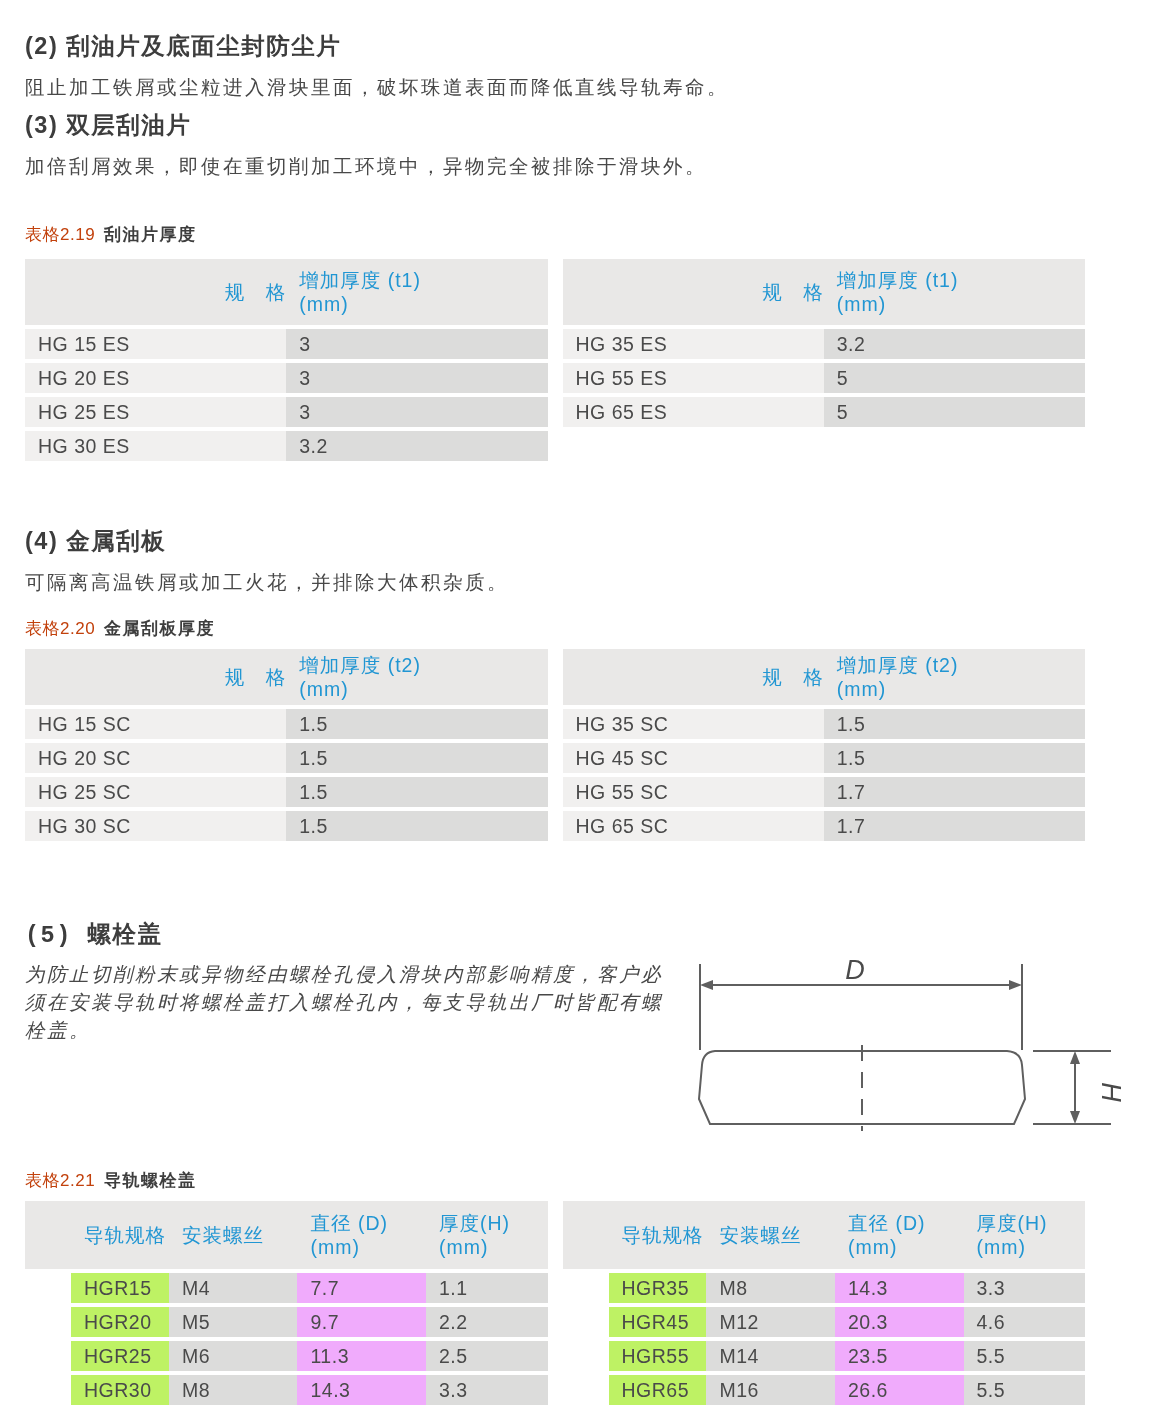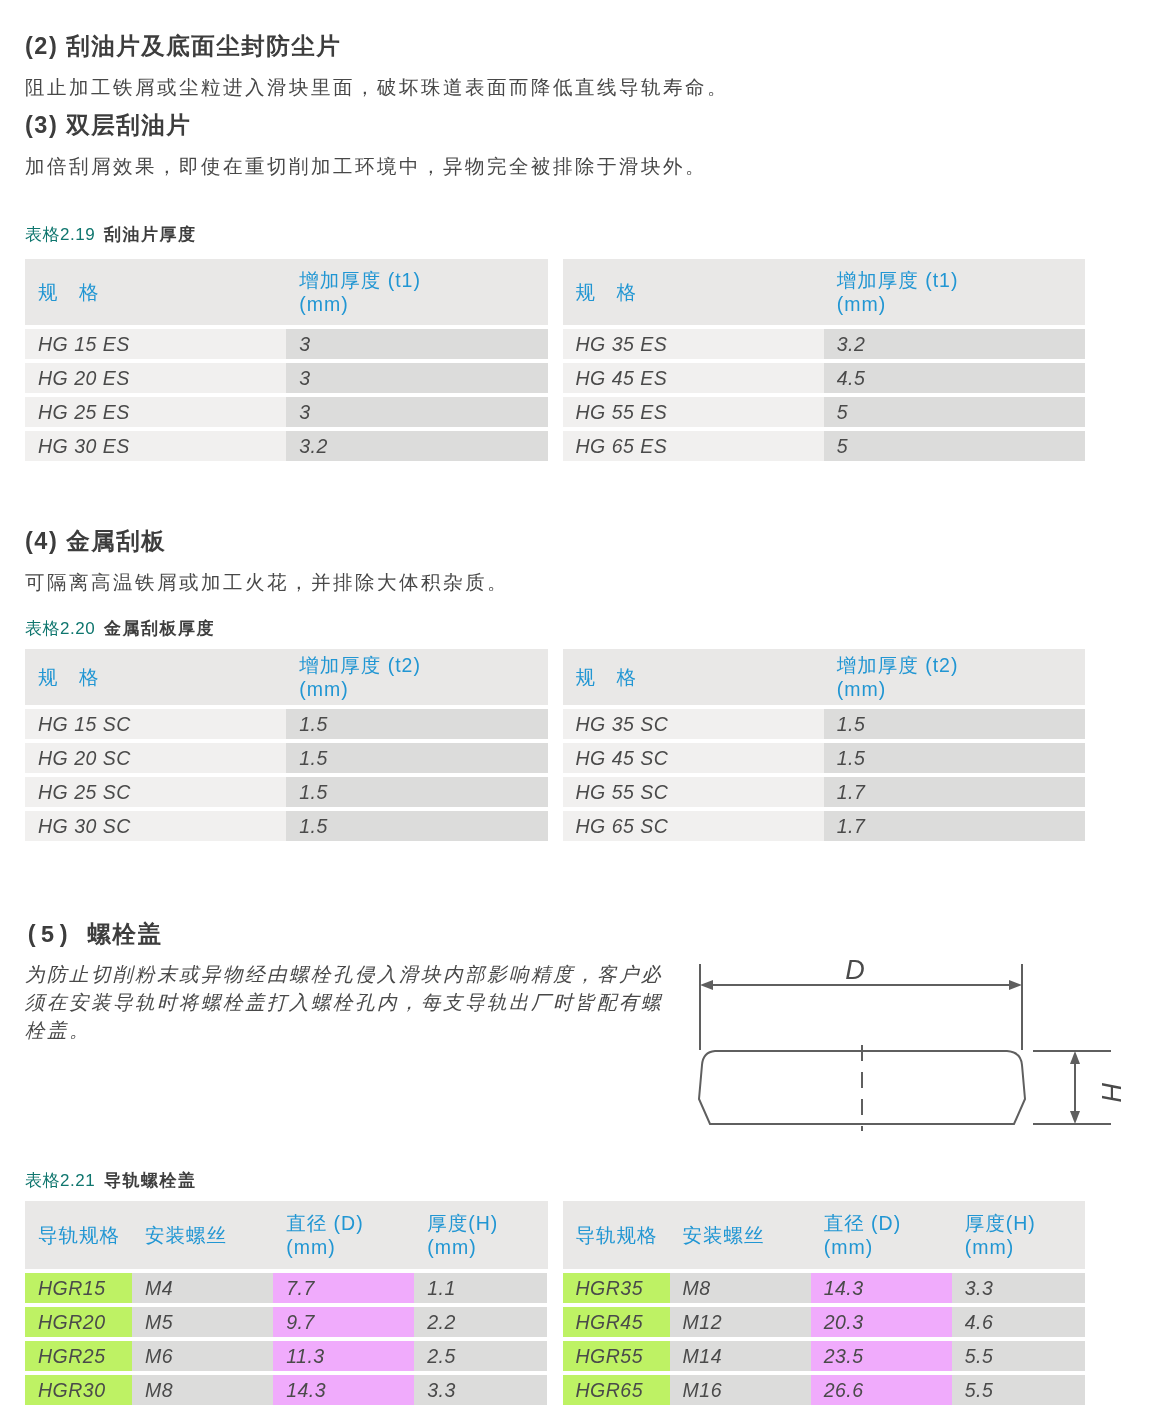--- a/index.html
+++ b/index.html
@@ -13,44 +13,44 @@
   .sec-heading{
     font-size:23.5px;font-weight:bold;color:#3d3d3d;letter-spacing:1.5px;
     line-height:29px;margin:6px 0 12px 0;
   }
   .sec-body{
     font-size:19.5px;color:#484848;letter-spacing:2.5px;
     line-height:28px;margin:0 0 10px 0;
   }
 
   .cap{font-size:17px;line-height:21px;}
-  .cap .lab{color:#0f766e;letter-spacing:0.5px;}
+  .cap .lab{color:#c2410c;letter-spacing:0.5px;}
   .cap .tit{color:#3e3e3e;font-weight:bold;margin-left:9px;letter-spacing:1.5px;}
   .cap219{margin-top:44px;margin-bottom:14px;}
   .cap220{margin-top:22px;margin-bottom:10px;}
   .cap221{margin-top:20px;margin-bottom:10px;}
 
   .tbl{display:flex;gap:15px;}
   .half{flex:1;min-width:0;}
   .hdr{display:flex;background:#e9e8e7;}
   .t219 .hdr{height:66px;}
   .t220 .hdr{height:56px;}
   .t221 .hdr{height:68px;}
   .hc{
     box-sizing:border-box;padding-left:13px;display:flex;flex-direction:column;justify-content:center;
     color:#2196d3;font-size:19.5px;line-height:24px;letter-spacing:1px;
   }
-  .two .c0{width:50%;}
+  .two .c0{width:50%;text-align:right;}
   .two .c1{width:50%;}
-  .four .c0{width:20.5%;}
+  .four .c0{width:20.5%;margin-left:46px;}
   .four .c1{width:27%;}
   .four .c2{width:27%;}
   .four .c3{width:25.5%;}
 
-  .trow{display:flex;height:30px;margin-top:4px;font-style:italic;}
+  .trow{display:flex;height:30px;margin-top:4px;}
   .tc{
     box-sizing:border-box;padding-left:13px;display:flex;align-items:center;
     font-size:19.5px;color:#4a4a4a;letter-spacing:0.5px;min-width:0;
   }
   .two .tc.c0{background:#f1f0ef;}
   .two .tc.c1{background:#dcdcdb;}
   .four .tc.c0{background:#bef264;}
   .four .tc.c1{background:#dcdcdb;}
   .four .tc.c2{background:#f0abfc;}
   .four .tc.c3{background:#dcdcdb;}
@@ -113,24 +113,20 @@
         <div class="hc c0">规　格</div>
         <div class="hc c1">
           <div>增加厚度 (t1)</div>
           <div>(mm)</div>
         </div>
       </div>
       <div class="rows">
           <div class="trow">
             <div class="tc c0">HG 35 ES</div>
             <div class="tc c1">3.2</div>
-          </div>
-          <div class="trow">
-            <div class="tc c0">HG 45 ES</div>
-            <div class="tc c1">4.5</div>
           </div>
           <div class="trow">
             <div class="tc c0">HG 55 ES</div>
             <div class="tc c1">5</div>
           </div>
           <div class="trow">
             <div class="tc c0">HG 65 ES</div>
             <div class="tc c1">5</div>
           </div>
         </div>

